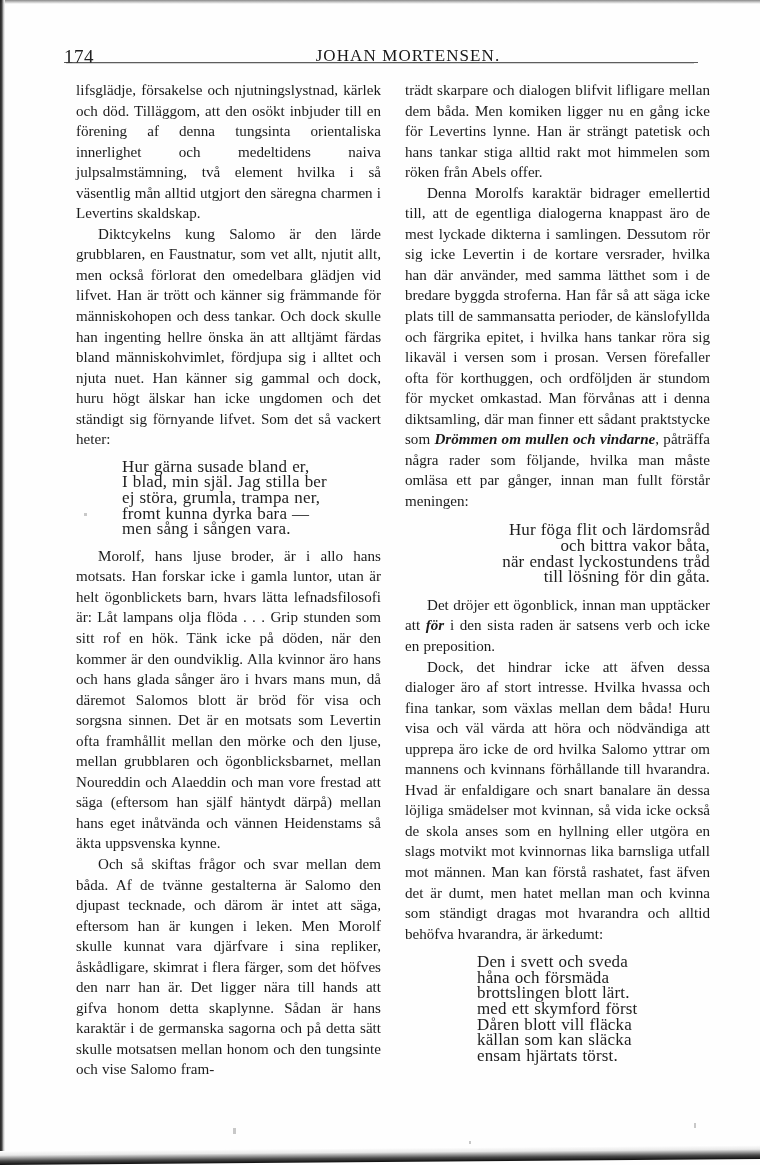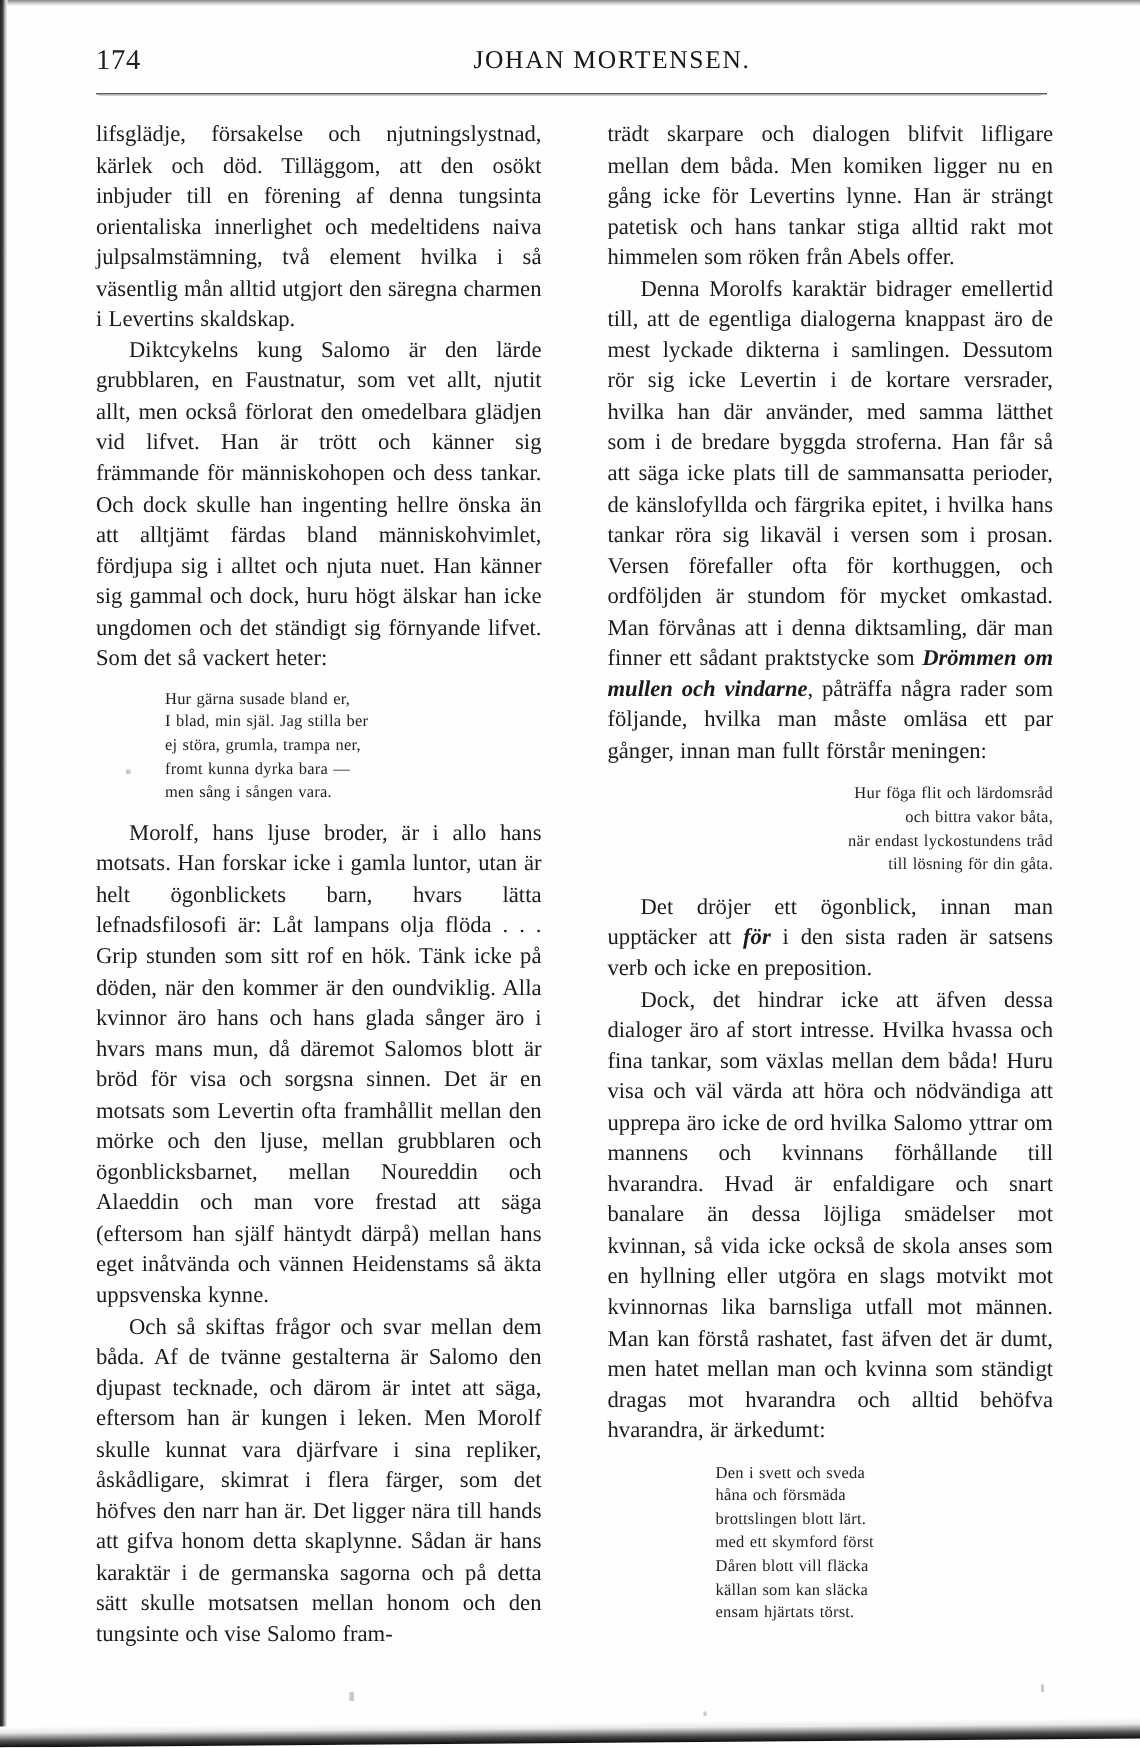--- a/index.html
+++ b/index.html
@@ -39,21 +39,21 @@
     left: 0; top: 0;
     width: 760px; height: 4px;
     background: linear-gradient(to bottom, #2a2a2a 0%, #9a9a9a 50%, #ffffff 100%);
     opacity: .55;
   }
 
   
   .header {
     position: absolute;
     left: 64px;
-    top: 30px;
+    top: 46px;
     width: 636px;
     height: 30px;
   }
   .folio {
     position: absolute;
     left: 0;
     top: 0;
     font-size: 19px;
     letter-spacing: .5px;
     font-family: "Liberation Serif", serif;
@@ -85,25 +85,25 @@
     position: absolute;
     left: 2px; top: 1px;
     width: 628px; height: 1px;
     background: #9d9d9d;
     opacity: .55;
   }
 
   
   .columns {
     position: absolute;
-    left: 64px;
+    left: 76px;
     top: 80px;
     width: 638px;
     display: flex;
-    gap: 44px;
+    gap: 24px;
   }
   .col {
     width: 305px;
   }
   .col p {
     margin: 0;
     font-size: 15.1px;
     line-height: 20.55px;
     text-align: justify;
     text-align-last: left;
@@ -117,21 +117,21 @@
   }
   .col p em {
     font-style: italic;
     font-weight: bold;
   }
 
   
   .verse {
     margin: 9px 0 9px 0;
     padding-left: 46px;
-    font-size: 11px;
+    font-size: 17px;
     line-height: 15.6px;
     color: #1e1e1e;
     letter-spacing: .15px;
     word-spacing: .6px;
   }
   .verse.v2 { padding-left: 52px; margin: 11px 0 10px 0; text-align: right; }
   .verse.v3 { padding-left: 72px; margin: 10px 0 0 0; }
   .verse .vline {
     white-space: nowrap;
   }

